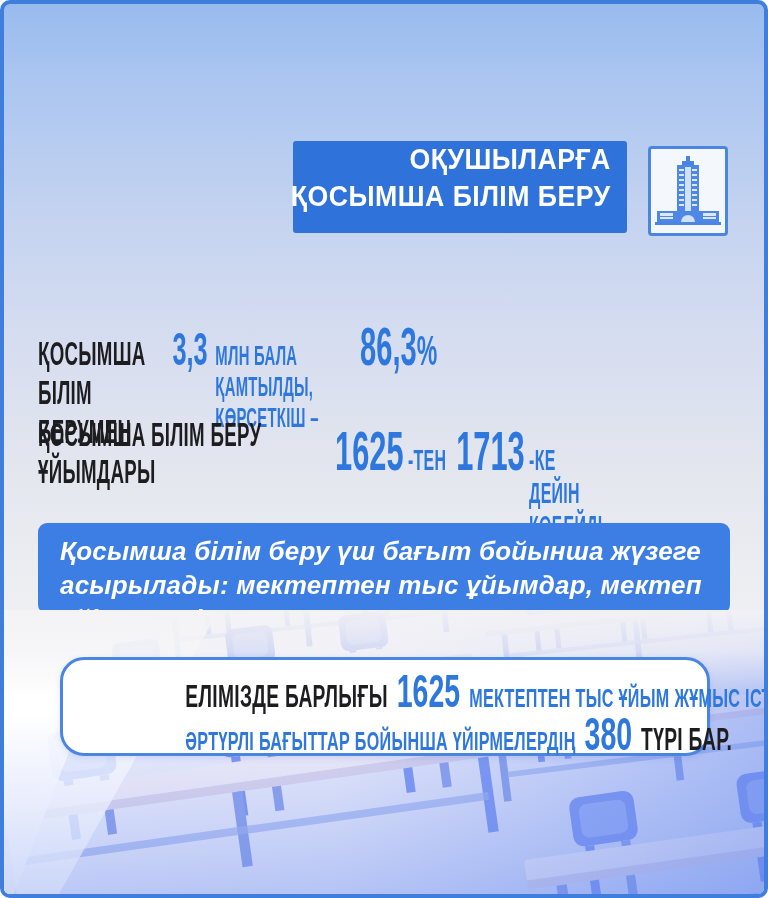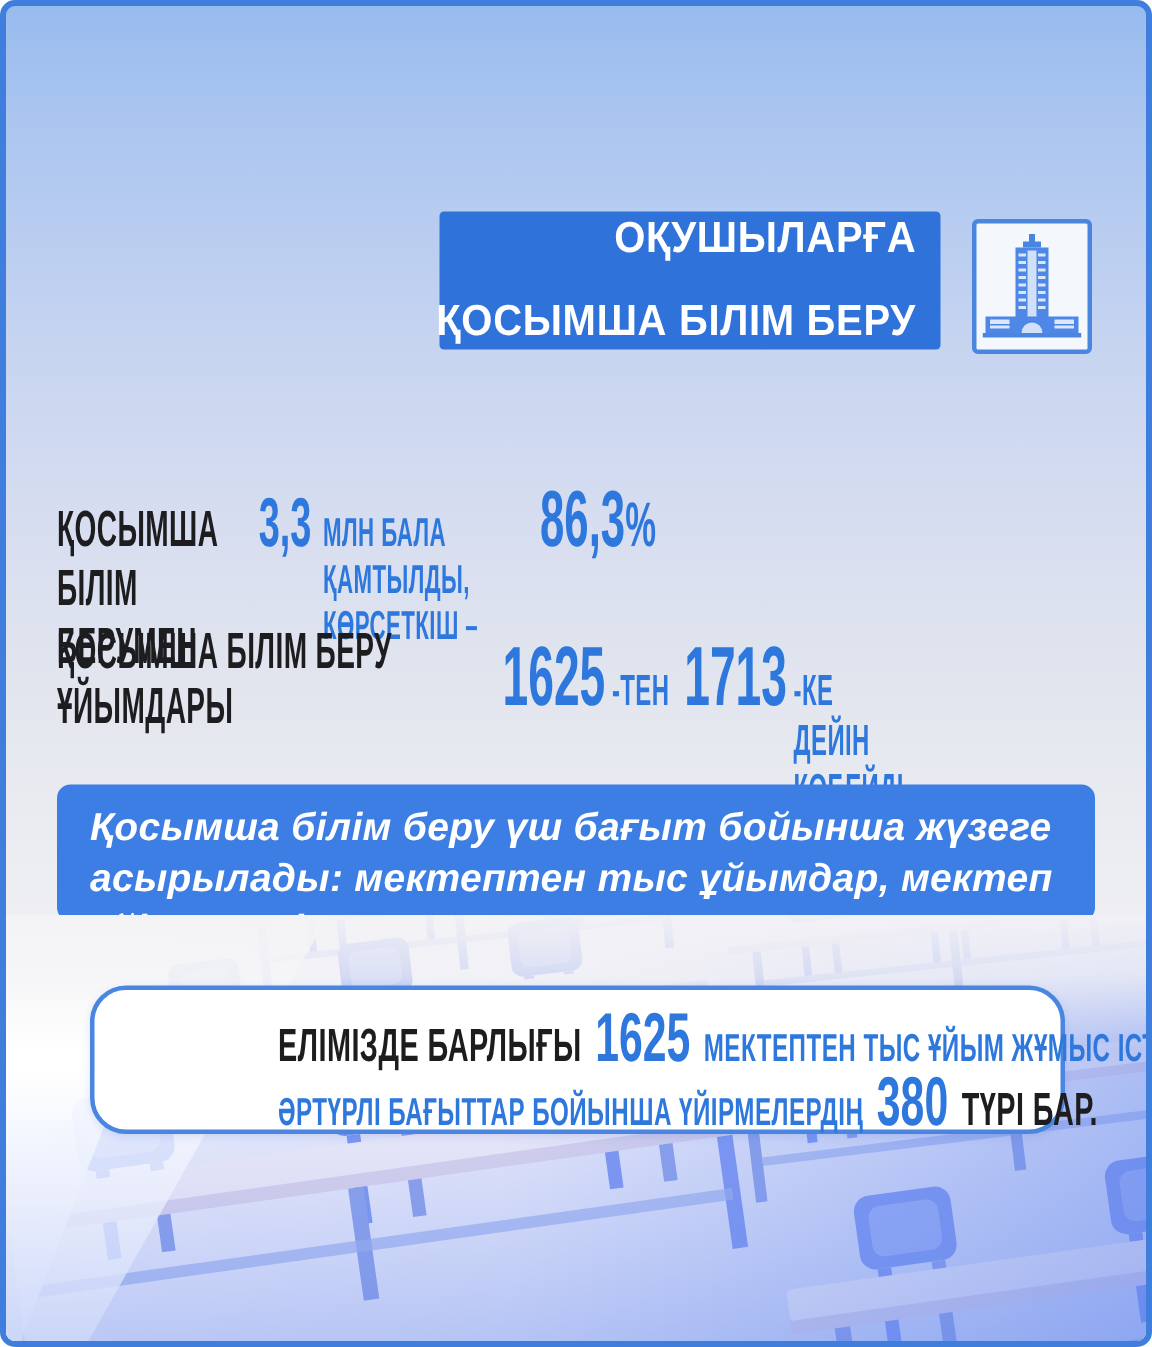--- a/index.html
+++ b/index.html
@@ -6,21 +6,21 @@
   .poster{
     position:relative;width:768px;height:898px;box-sizing:border-box;
     border:4px solid #3f7edd;border-radius:10px;overflow:hidden;
     background:linear-gradient(180deg,#98bbee 0%,#aac5f0 8%,#c6d4f0 25%,#d6ddf0 38%,#e3e6ee 52%,#edeef2 65%,#f3f2f5 75%);
   }
   .abs{position:absolute;}
 
   
   .title-box{
     left:289px;top:137px;width:334px;height:92px;background:#2f72d9;border-radius:3px;
-    display:flex;flex-direction:column;justify-content:space-between;align-items:flex-end;
+    display:flex;flex-direction:column;justify-content:flex-start;align-items:flex-end;
     padding-right:16px;box-sizing:border-box;
   }
   .title-line{
     color:#ffffff;font-weight:bold;font-size:29px;line-height:37px;letter-spacing:0.5px;
     transform:scaleX(0.92);transform-origin:right center;white-space:nowrap;
   }
   .icon-box{
     left:644px;top:142px;width:80px;height:90px;background:#f4f8fd;border:3px solid #4a86e0;
     border-radius:4px;box-sizing:border-box;display:flex;align-items:center;justify-content:center;
   }

